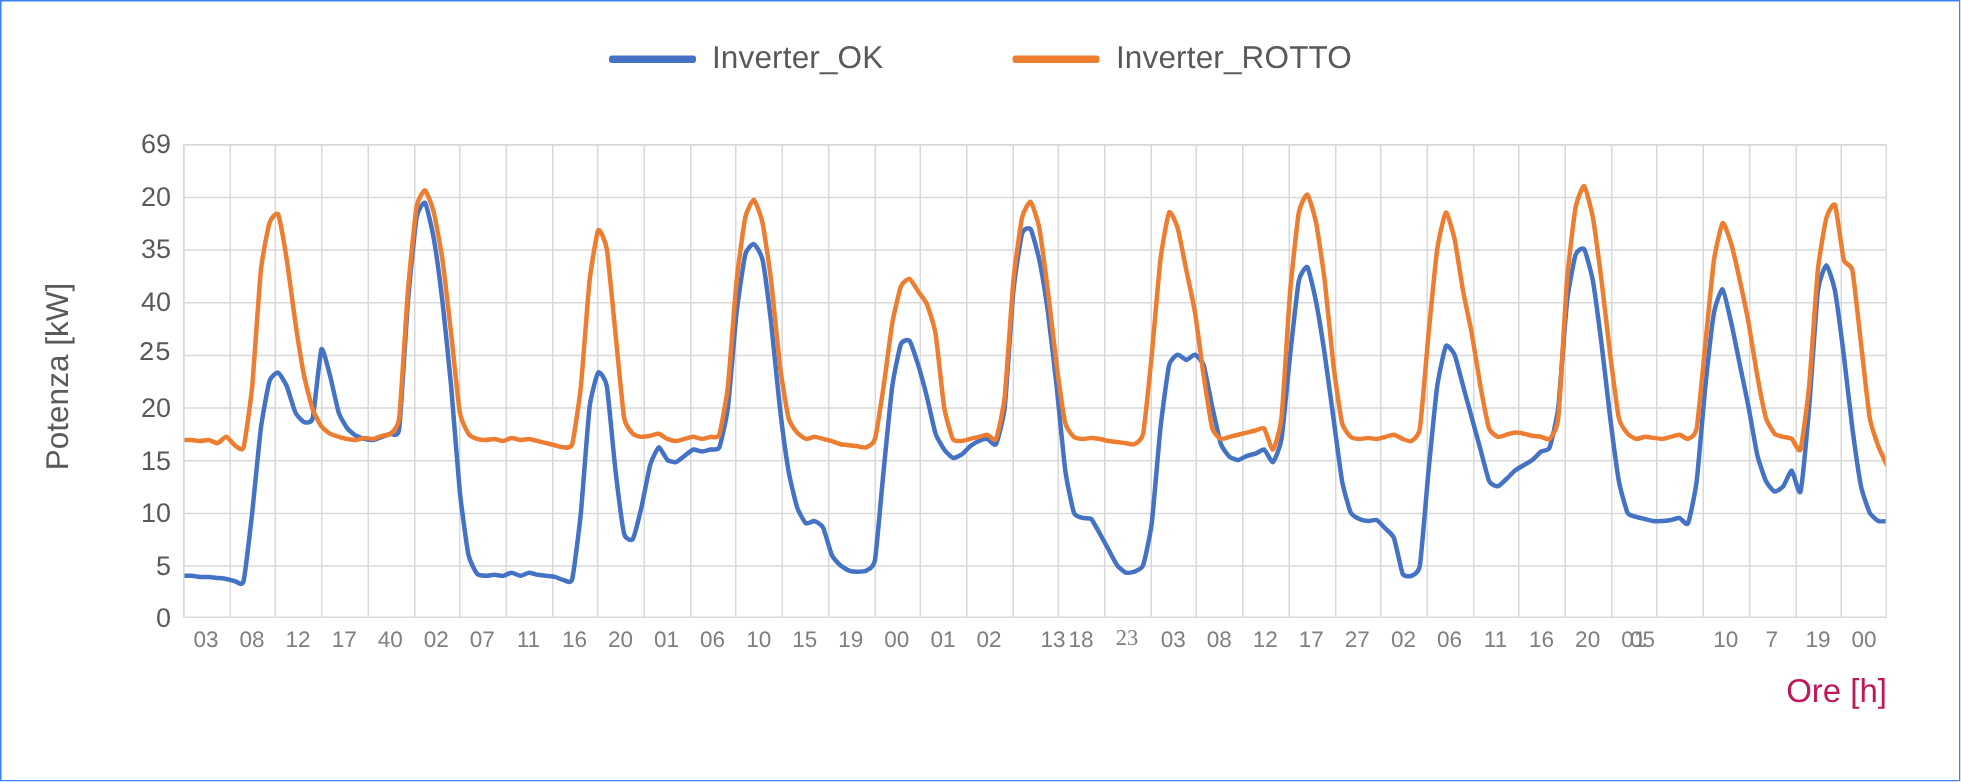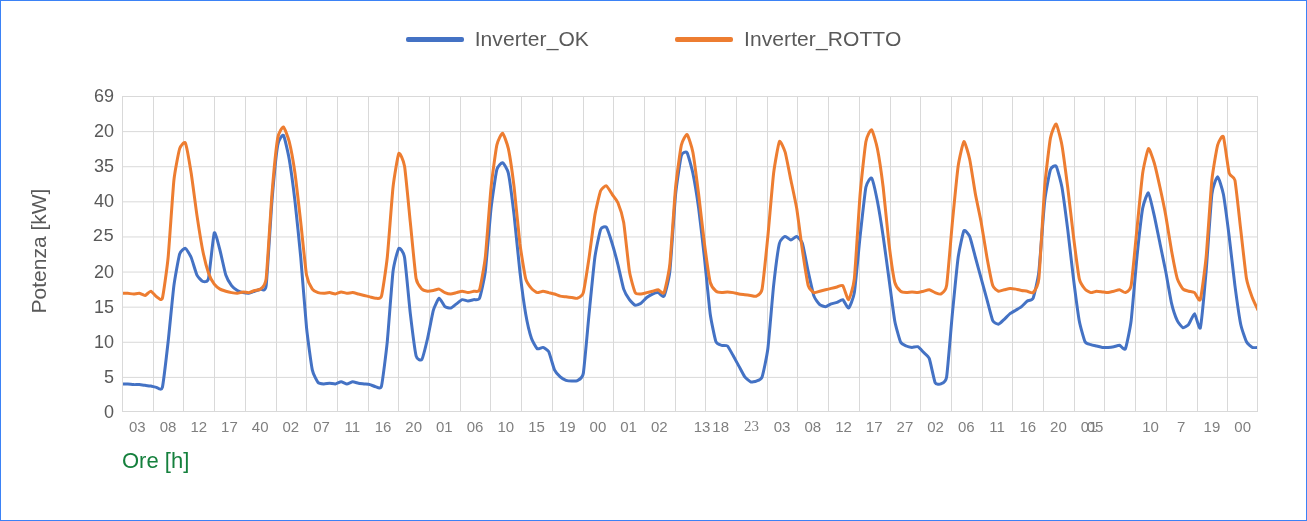--- a/index.html
+++ b/index.html
@@ -61,23 +61,23 @@
   }
   #y-axis-title-inner {
     display: block;
     transform: translate(-280px, 0);
   }
   #x-axis-title {
     position: absolute;
     left: 121px;
     width: 1136px;
     top: 447px;
-    text-align: left;
+    text-align: right;
     font-size: 22px;
-    color: #15803d;
+    color: #be185d;
   }
   
   #plot-area {
     position: absolute;
     left: 121px;
     top: 95px;
     width: 1136px;
     height: 316px;
   }
   #plot-svg { display: block; }

